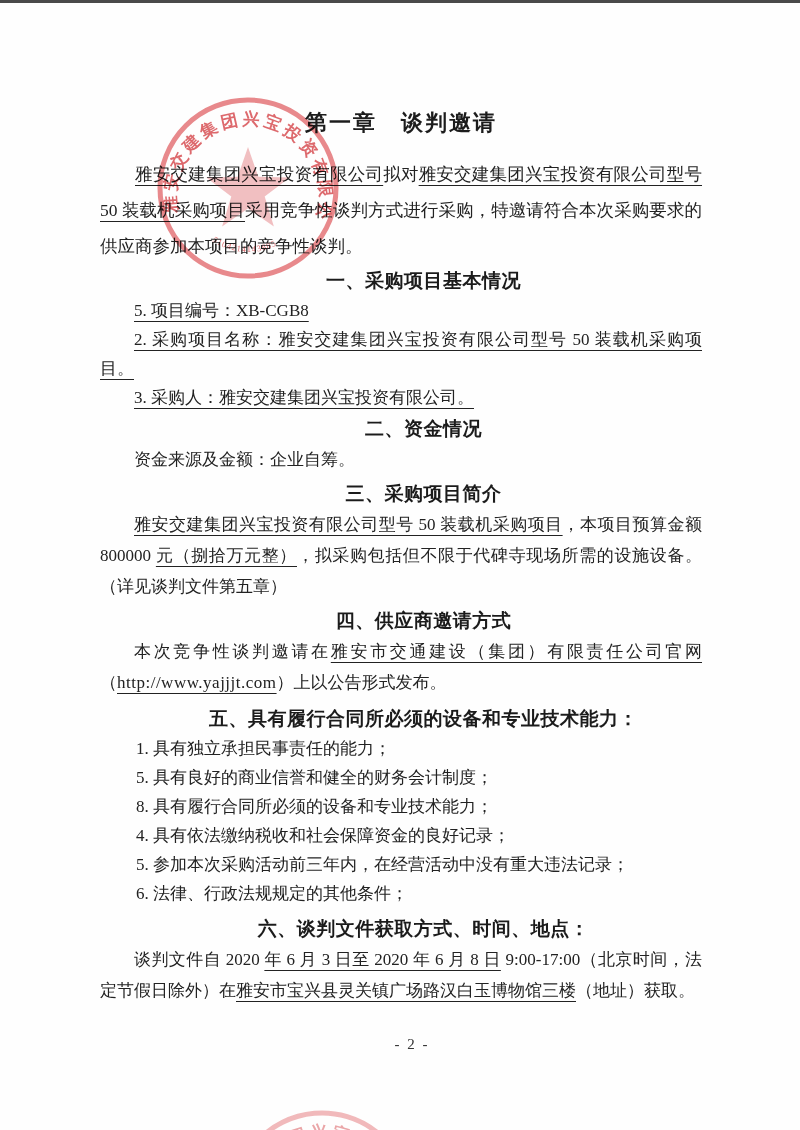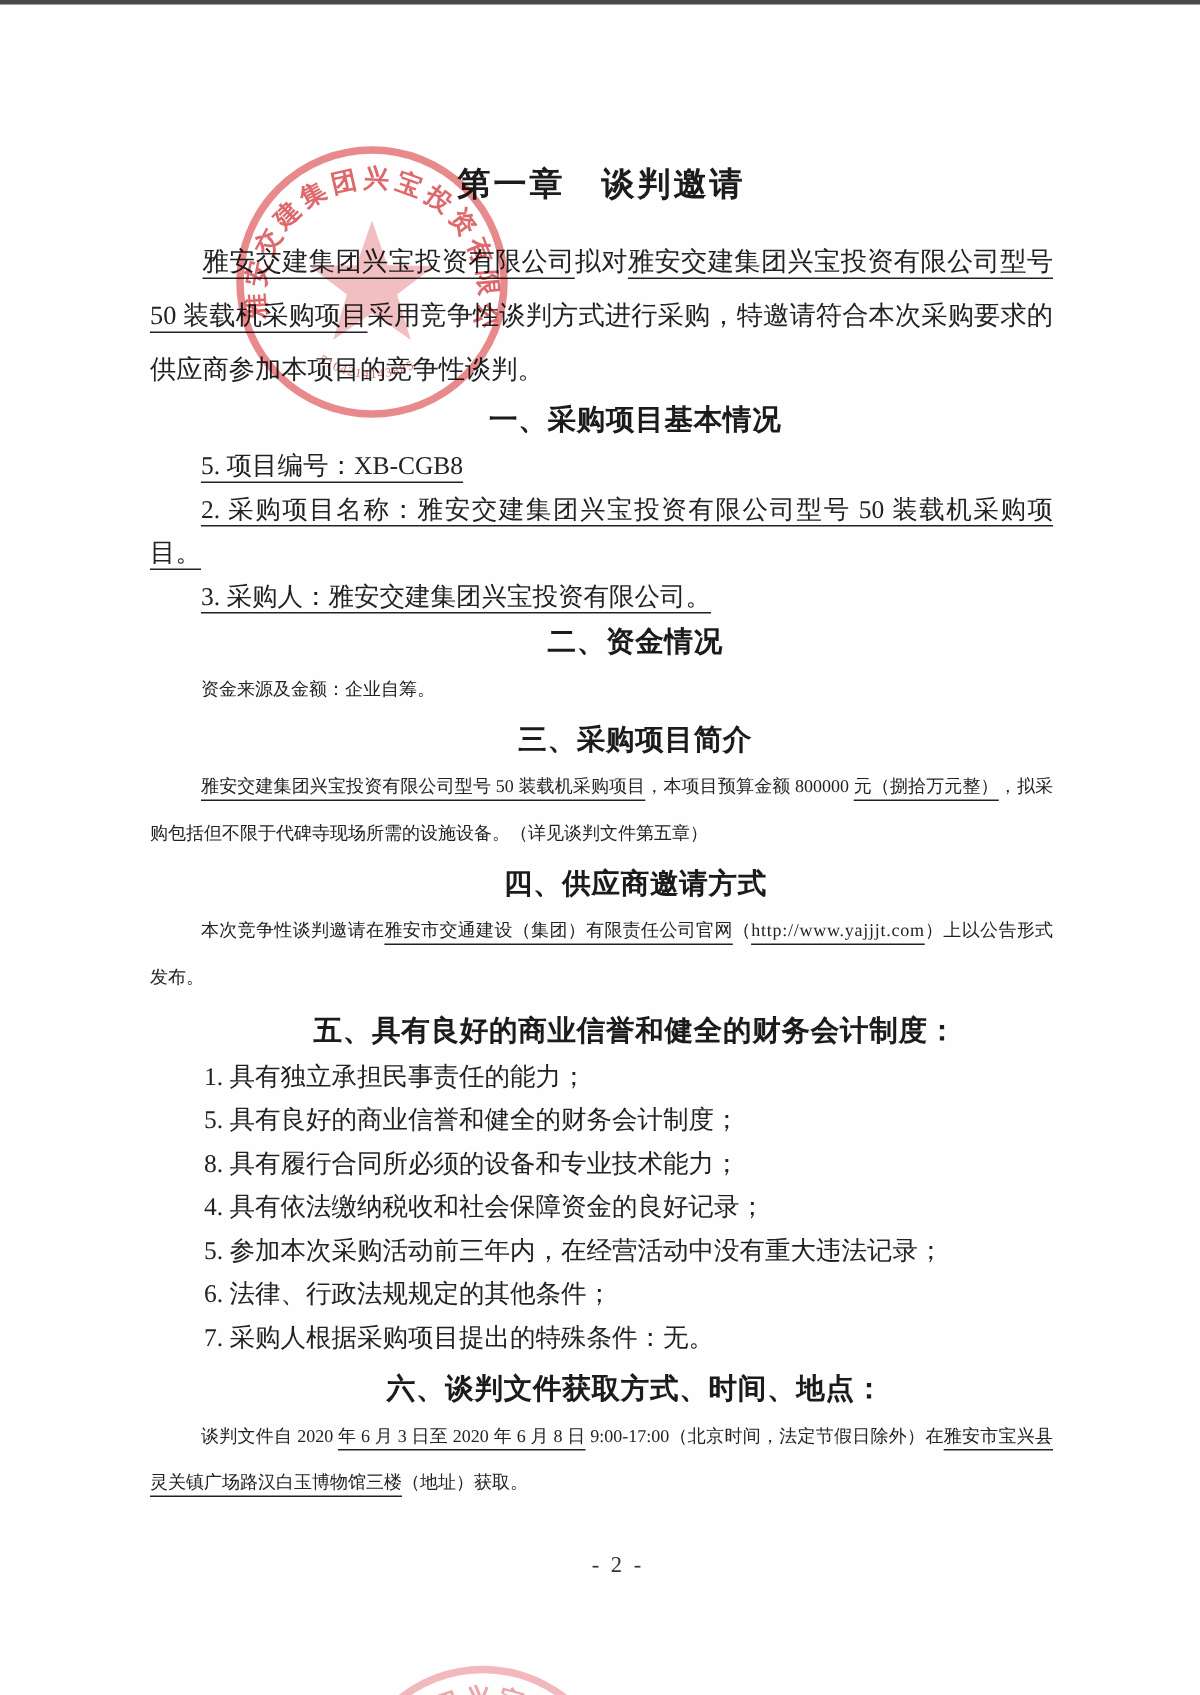--- a/index.html
+++ b/index.html
@@ -18,21 +18,21 @@
     font-family:"Liberation Sans","DejaVu Sans",sans-serif;font-weight:700;
     letter-spacing:2px;color:#1c1c1c;
   }
   .intro{margin:18px 0 0;font-size:17.5px;line-height:36px;text-align:justify;text-indent:35px;}
   .sec-h{
     font-family:"Liberation Sans","DejaVu Sans",sans-serif;font-weight:700;
     font-size:19px;line-height:30px;margin:2px 0 0 45px;color:#1b1b1b;letter-spacing:.5px;text-align:center;
   }
   .mt4{margin-top:4px;} .mt6{margin-top:6px;}
   .s1-item{margin:0;font-size:17px;line-height:29px;text-indent:34px;text-align:justify;}
-  .body-p{margin:0;font-size:12px;line-height:31px;text-indent:34px;text-align:justify;}
+  .body-p{margin:0;font-size:17px;line-height:31px;text-indent:34px;text-align:justify;}
   .list-item{margin:0;font-size:17px;line-height:29px;text-indent:36px;}
   .u{text-decoration:underline;text-underline-offset:5px;text-decoration-thickness:1px;}
   .mono{letter-spacing:.5px;}
   .page-num{
     position:absolute;left:0;right:0;top:1036px;text-align:center;
     font-size:15px;color:#333;letter-spacing:2px;
   }
   .stamp{position:absolute;mix-blend-mode:multiply;}
   .stamp-main{left:148px;top:88px;opacity:.85;}
   .stamp-bottom{left:222px;top:1101px;opacity:.5;transform:rotate(-5deg);}
@@ -56,28 +56,27 @@
 
     <div class="sec-h">二、资金情况</div>
     <p class="body-p">资金来源及金额：企业自筹。</p>
 
     <div class="sec-h mt4">三、采购项目简介</div>
     <p class="body-p"><span class="u">雅安交建集团兴宝投资有限公司型号 50 装载机采购项目</span><span>，本项目预算金额 800000 </span><span class="u">元（捌拾万元整）</span><span>，拟采购包括但不限于代碑寺现场所需的设施设备。（详见谈判文件第五章）</span></p>
 
     <div class="sec-h mt4">四、供应商邀请方式</div>
     <p class="body-p"><span>本次竞争性谈判邀请在</span><span class="u">雅安市交通建设（集团）有限责任公司官网</span><span>（</span><span class="u mono">http://www.yajjjt.com</span><span>）上以公告形式发布。</span></p>
 
-    <div class="sec-h mt6">五、具有良好的商业信誉和健全的财务会计制度：</div>
+    <div class="sec-h mt6">五、具有履行合同所必须的设备和专业技术能力：</div>
     <p class="list-item">1. 具有独立承担民事责任的能力；</p>
     <p class="list-item">5. 具有良好的商业信誉和健全的财务会计制度；</p>
     <p class="list-item">8. 具有履行合同所必须的设备和专业技术能力；</p>
     <p class="list-item">4. 具有依法缴纳税收和社会保障资金的良好记录；</p>
     <p class="list-item">5. 参加本次采购活动前三年内，在经营活动中没有重大违法记录；</p>
     <p class="list-item">6. 法律、行政法规规定的其他条件；</p>
-    <p class="list-item">7. 采购人根据采购项目提出的特殊条件：无。</p>
 
     <div class="sec-h mt6">六、谈判文件获取方式、时间、地点：</div>
     <p class="body-p"><span>谈判文件自 2020 </span><span class="u">年 6 月 3 日至 2020 年 6 月 8 日</span><span> 9:00-17:00（北京时间，法定节假日除外）在</span><span class="u">雅安市宝兴县灵关镇广场路汉白玉博物馆三楼</span><span>（地址）获取。</span></p>
   </div>
 
   <svg class="stamp stamp-main" width="200" height="200" viewBox="0 0 200 200">
     <defs>
       <path id="arcTop" d="M 33 135 A 72 72 0 1 1 167 135" fill="none"></path>
       <path id="arcBot" d="M 60 150 A 64 64 0 0 0 140 150" fill="none"></path>
     </defs>

